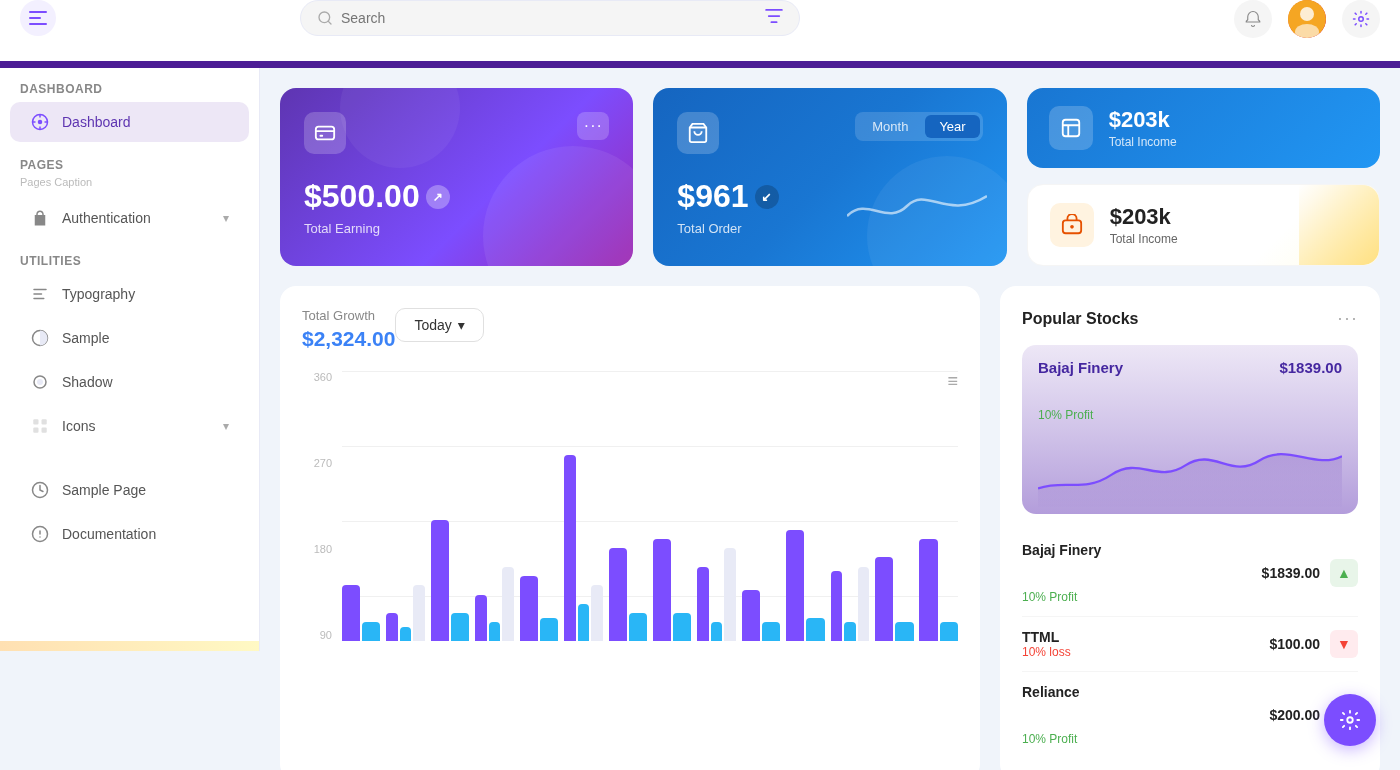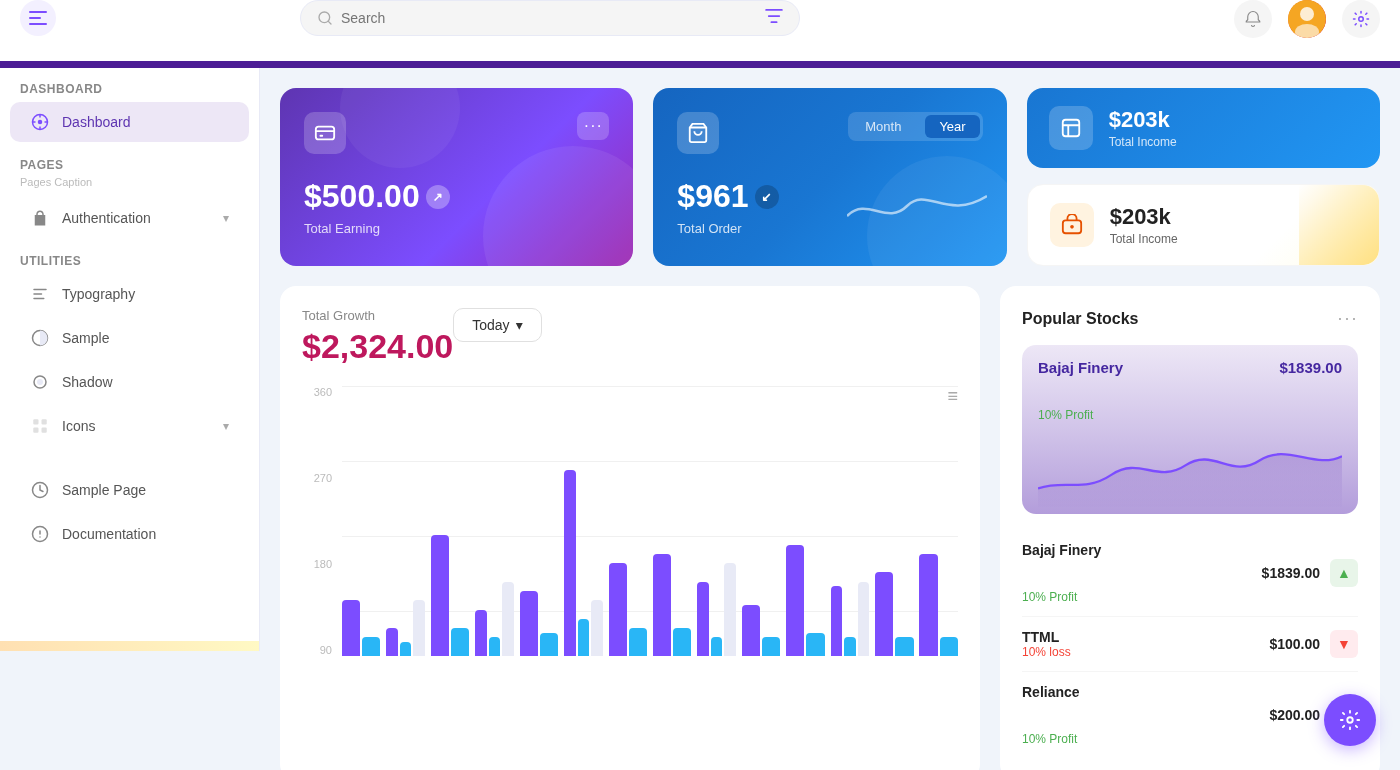--- a/index.html
+++ b/index.html
@@ -295,21 +295,21 @@
       border-radius: 50%;
       background: rgba(255,255,255,0.06);
       bottom: -50px;
       right: -20px;
     }
     .toggle-group {
       display: flex;
       background: rgba(255,255,255,0.15);
       border-radius: 8px;
       padding: 3px;
-      gap: 10px;
+      gap: 3px;
     }
     .toggle-btn {
       padding: 4px 14px;
       border: none;
       border-radius: 6px;
       font-size: 13px;
       cursor: pointer;
       font-weight: 500;
     }
     .toggle-btn.inactive { background: transparent; color: rgba(255,255,255,0.8); }
@@ -393,21 +393,21 @@
       padding: 22px;
       min-height: 380px;
     }
     .growth-header {
       display: flex;
       justify-content: flex-start;
       align-items: flex-start;
       margin-bottom: 20px;
     }
     .growth-title { font-size: 13px; color: #888; font-weight: 500; }
-    .growth-amount { font-size: 34px; font-weight: 700; color: #be185d; margin-top: 4px; }
+    .growth-amount { font-size: 21px; font-weight: 700; color: #3b82f6; margin-top: 4px; }
     .today-btn {
       display: flex;
       align-items: center;
       gap: 6px;
       padding: 8px 18px;
       border: 1.5px solid #e0e0e0;
       border-radius: 10px;
       background: #fff;
       font-size: 14px;
       font-weight: 500;

